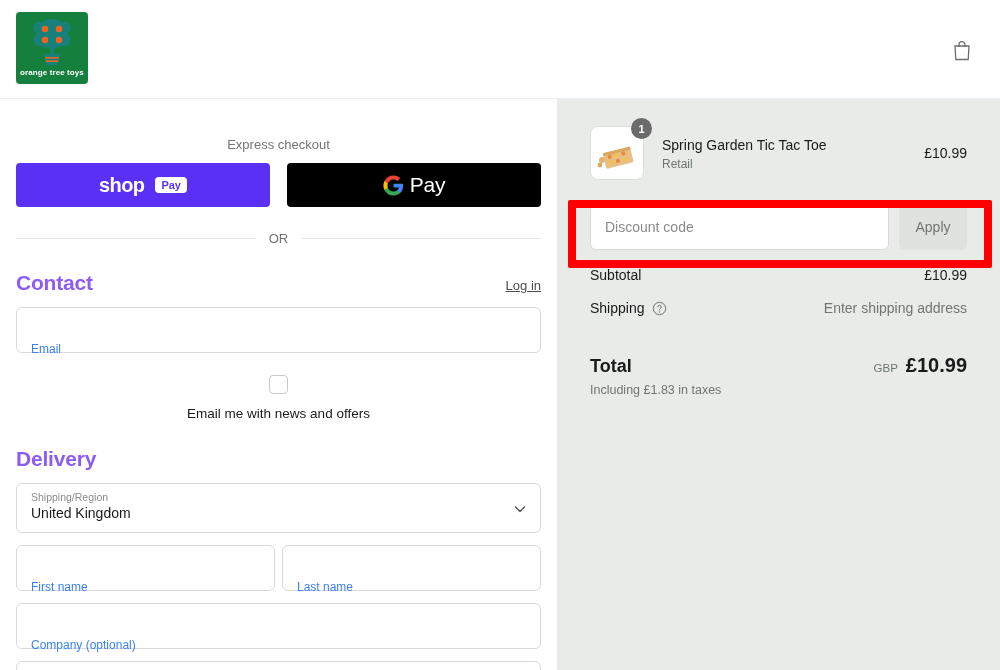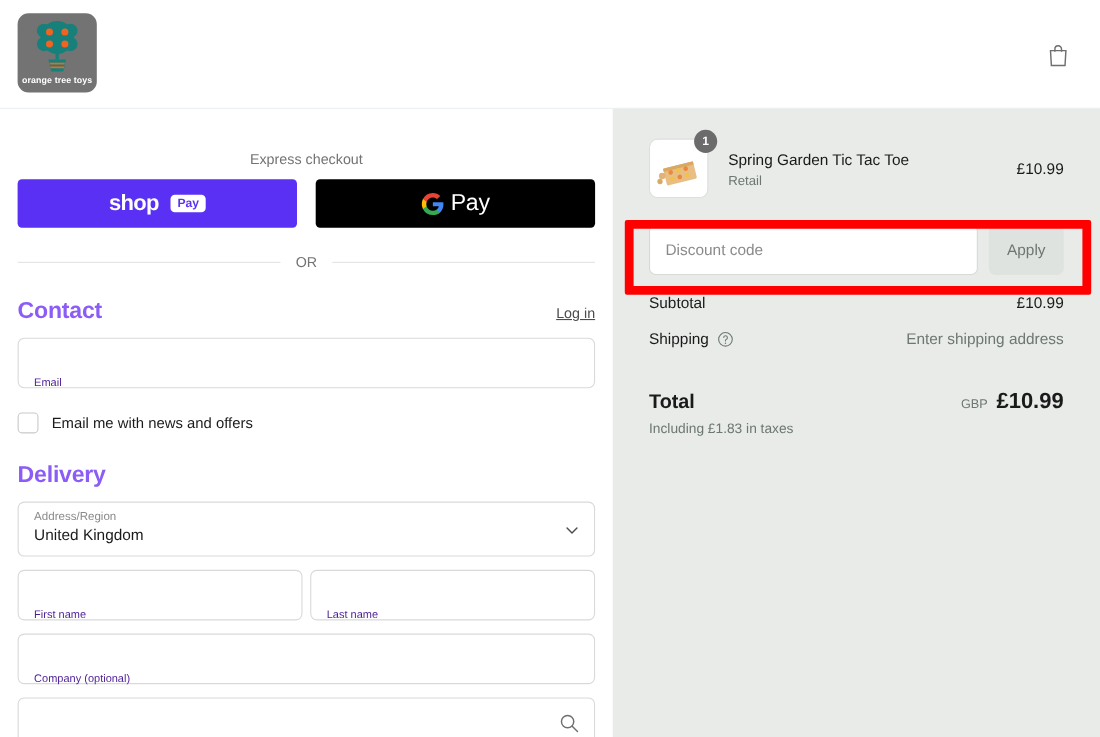--- a/index.html
+++ b/index.html
@@ -17,22 +17,22 @@
   
   .header {
     position: absolute; top: 0; left: 0;
     width: 1000px; height: 99px;
     background: #ffffff;
     border-bottom: 1px solid #eceff1;
   }
   .logo {
     position: absolute; left: 16px; top: 12px;
     width: 72px; height: 72px;
-    background: #737373;
-    border-radius: 10px;
+    background: #15803d;
+    border-radius: 4px;
     overflow: hidden;
   }
   .logo-mark { position: absolute; left: 0; top: 2px; width: 72px; height: 52px; }
   .logo-text {
     position: absolute; left: 0; bottom: 7px; width: 72px;
     text-align: center;
     color: #ffffff;
     font-size: 8px;
     font-weight: bold;
     letter-spacing: 0.1px;
@@ -111,27 +111,28 @@
   .field {
     position: relative;
     width: 100%; height: 46px;
     border: 1px solid #d9d9d9;
     border-radius: 6px;
     background: #ffffff;
     display: flex; align-items: center;
     padding: 0 14px;
     font-size: 14px;
   }
-  .field .ph { color: #4c1d95; font-size: 10px; margin-top: 37px; }
+  .field .ph { color: #3b82f6; font-size: 12px; margin-top: 37px; }
   .field-row { display: flex; gap: 7px; margin-top: 12px; }
   .field-row .field { flex: 1; }
 
   .check-row {
     display: flex; align-items: center; gap: 12px;
     margin-top: 22px;
+    flex-direction: column;
   }
   .checkbox {
     width: 19px; height: 19px;
     border: 1px solid #c9c9c9; border-radius: 4px;
     background: #ffffff; cursor: pointer; flex: none;
   }
   .check-label { font-size: 13.5px; color: #1a1a1a; }
 
   .delivery-head { margin-top: 26px; margin-bottom: 12px; }
 
@@ -305,21 +306,21 @@
     </div>
 
     <div class="check-row">
       <div class="checkbox"></div>
       <div class="check-label">Email me with news and offers</div>
     </div>
 
     <div class="section-title delivery-head">Delivery</div>
 
     <div class="select-field">
-      <div class="small-label">Address/Region</div>
+      <div class="small-label">Shipping/Region</div>
       <div class="sel-value">United Kingdom</div>
       <svg class="chev" width="14" height="14" viewBox="0 0 14 14">
         <path d="M2.5 5 L7 9.5 L11.5 5" fill="none" stroke="#4c4c4c" stroke-width="1.3" stroke-linecap="round" stroke-linejoin="round"></path>
       </svg>
     </div>
 
     <div class="field-row">
       <div class="field">
         <span class="ph">First name</span>
       </div>

